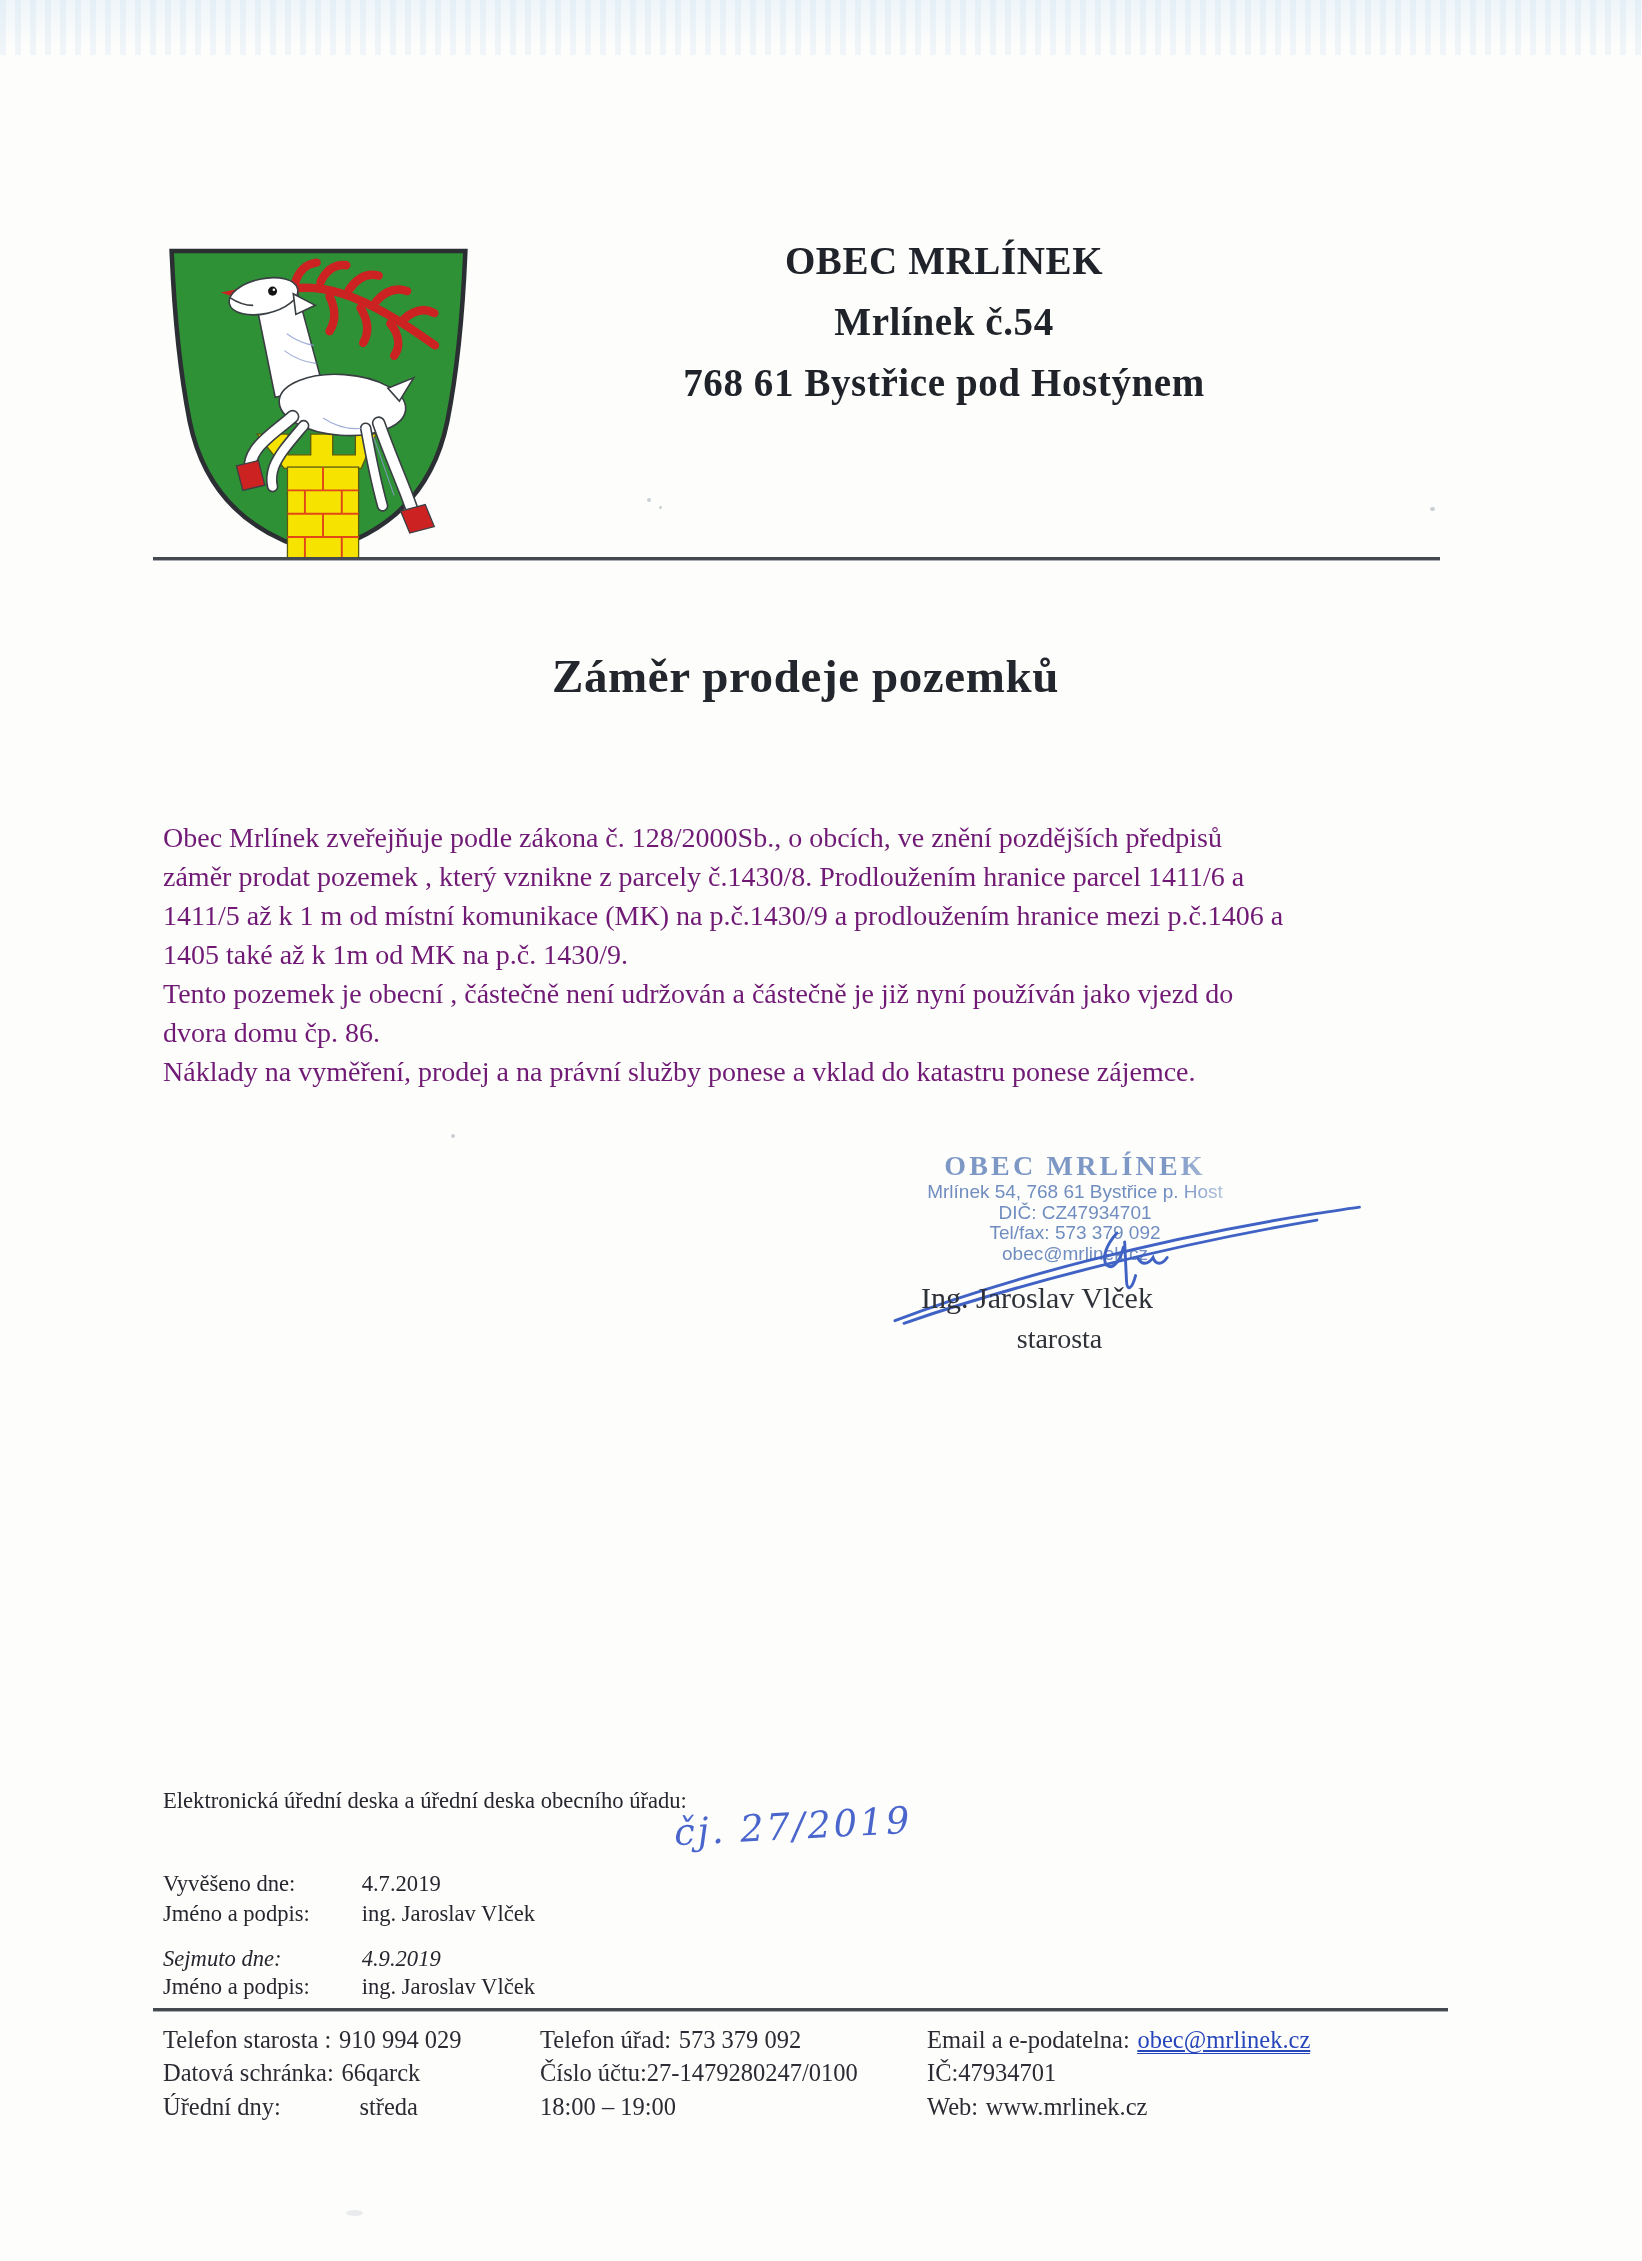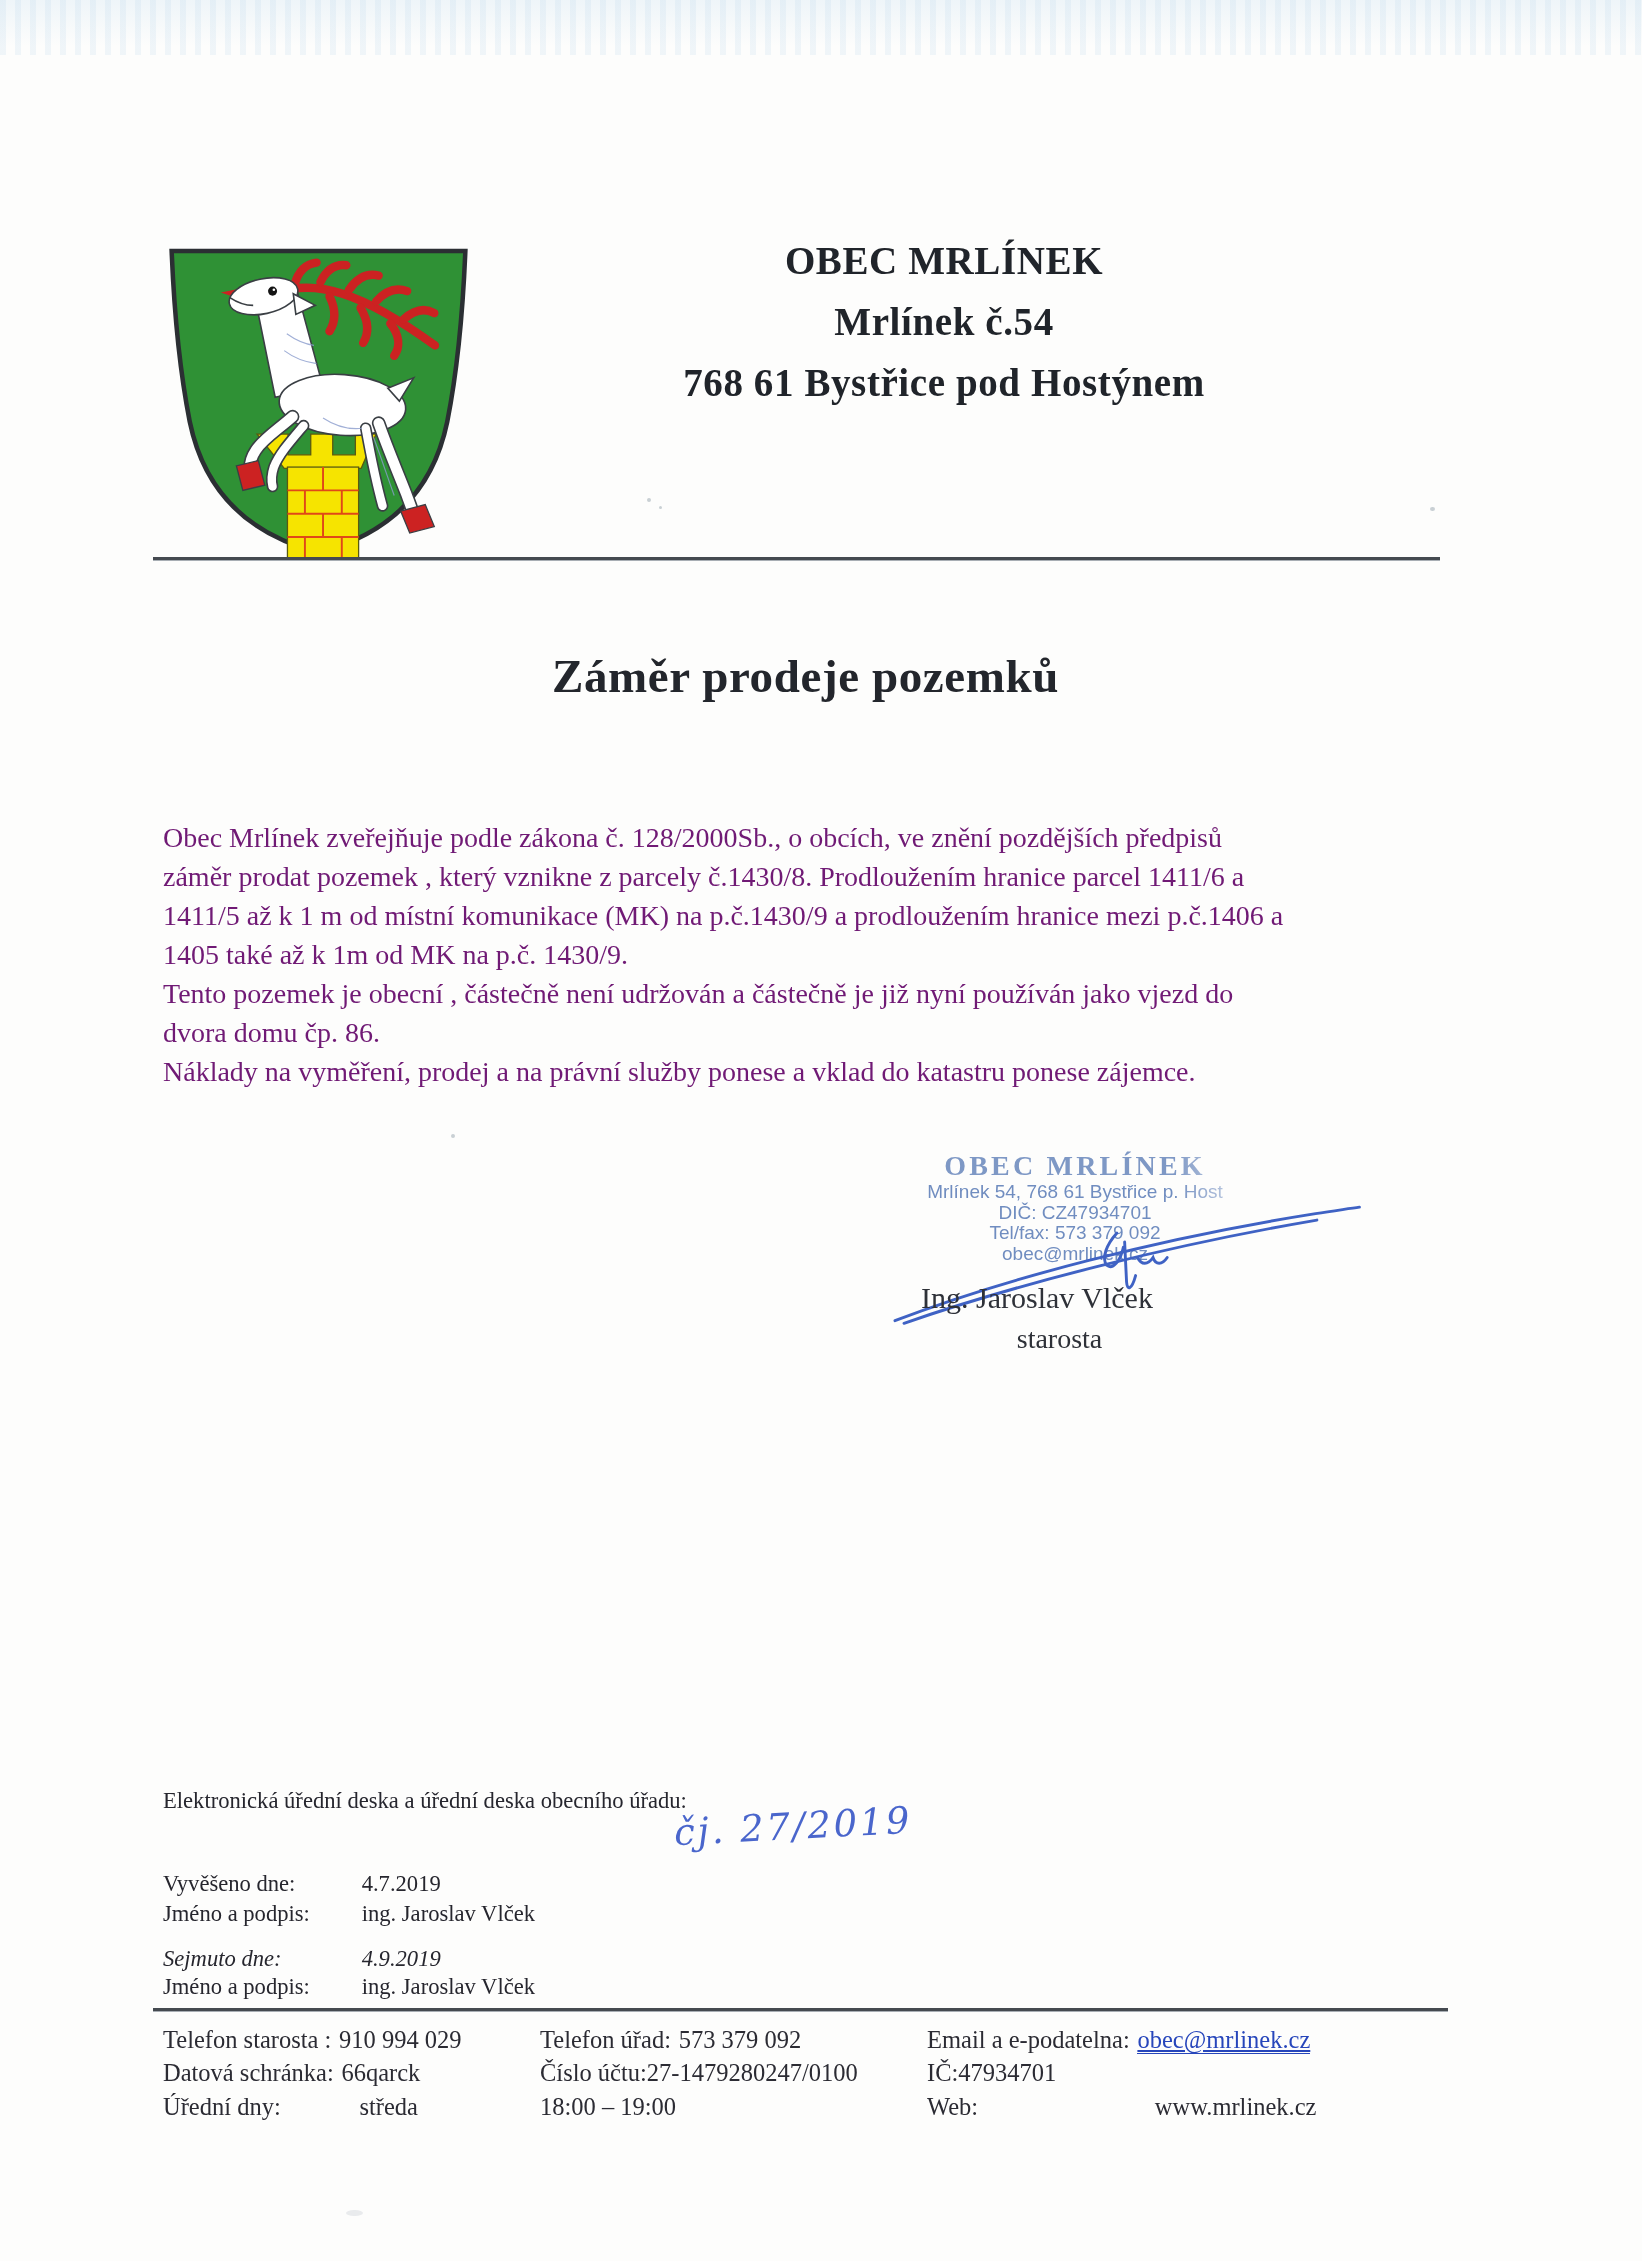--- a/index.html
+++ b/index.html
@@ -48,21 +48,21 @@
   .board-heading{left:163px;top:1788px;font-size:22.6px;}
   .hand-ref{left:674px;top:1805px;font-size:37px;font-style:italic;letter-spacing:2.6px;
     color:#4a66cc;transform:rotate(-3deg);font-family:"DejaVu Serif",serif;}
   .board-row{font-size:22.6px;}
   .board-row .lbl{display:inline-block;width:193px;}
 
   
   .f-cell{font-size:24.5px;color:#2b2b33;white-space:nowrap;}
   .f-cell .lbl{margin-right:7.7px;}
   .gap-lg{margin-left:71px;}
-  .gap-xl{margin-left:169px;}
+  .gap-xl{}
   .email-link{color:#2746bb;text-decoration:underline;border-bottom:1.9px solid #2746bb;}
 
   
   .speck{background:#c9d0d4;border-radius:50%;}
   .smudge{background:#e9ebed;border-radius:50%;}
 </style>
 </head>
 <body>
 
 <div class="page">

